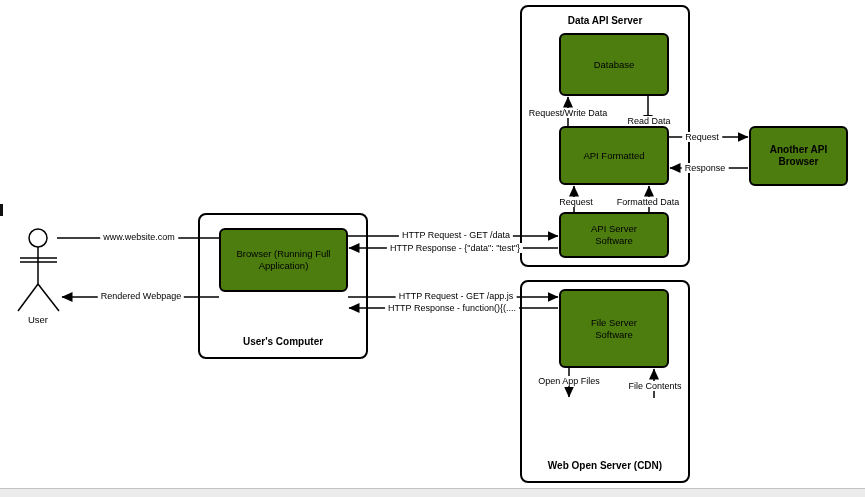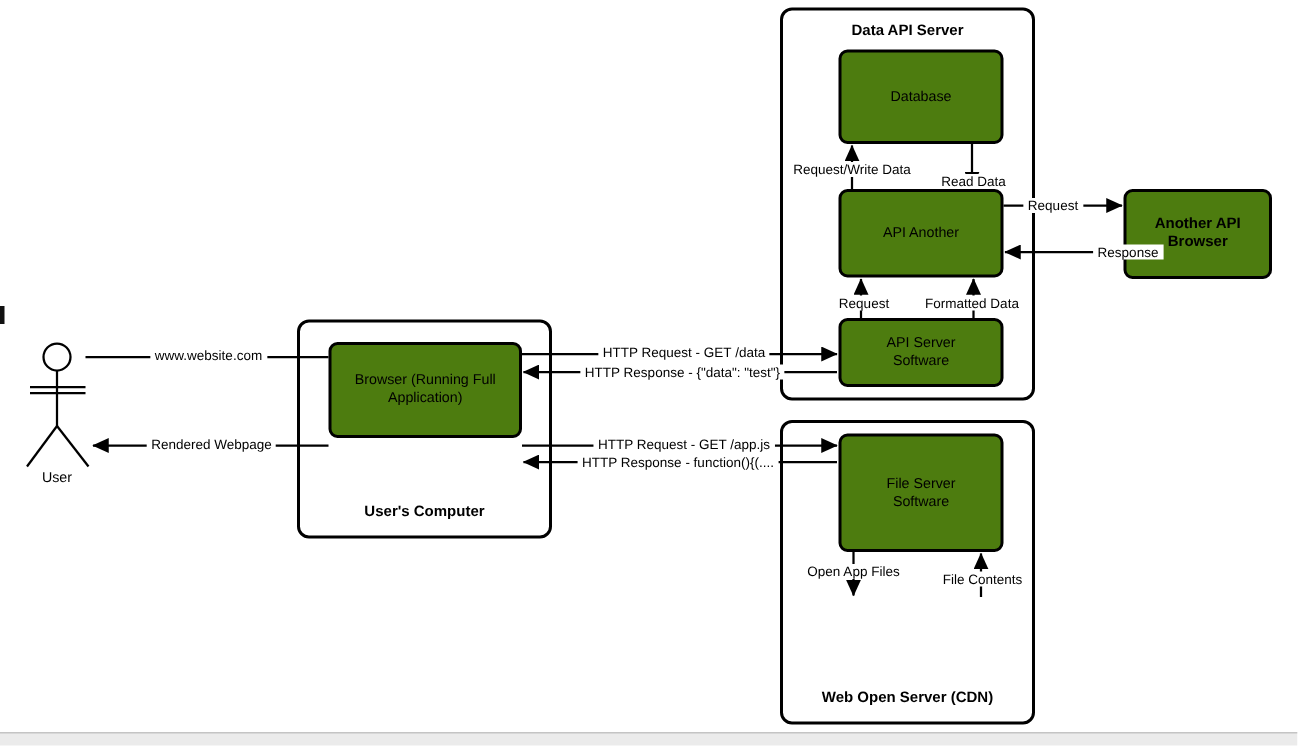--- a/index.html
+++ b/index.html
@@ -100,21 +100,21 @@
 
   <div class="node-box" style="left:219px; top:228px; width:129px; height:64px;">
     <span>Browser (Running Full Application)</span>
   </div>
 
   <div class="node-box" style="left:559px; top:33px; width:110px; height:63px;">
     <span>Database</span>
   </div>
 
   <div class="node-box" style="left:559px; top:126px; width:110px; height:59px;">
-    <span>API Another</span>
+    <span>API Formatted</span>
   </div>
 
   <div class="node-box" style="left:559px; top:212px; width:110px; height:46px;">
     <span>API Server Software</span>
   </div>
 
   <div class="node-box bold" style="left:749px; top:126px; width:99px; height:60px; padding:0 4px;">
     <span>Another API Browser</span>
   </div>
 
@@ -128,21 +128,21 @@
 
   <div class="line-label" style="left:456px; top:235px;">HTTP Request - GET /data</div>
   <div class="line-label" style="left:455px; top:248px;">HTTP Response - {"data": "test"}</div>
   <div class="line-label" style="left:456px; top:296px;">HTTP Request - GET /app.js</div>
   <div class="line-label" style="left:452px; top:308px;">HTTP Response - function(){(....</div>
 
   <div class="line-label" style="left:568px; top:113px;">Request/Write Data</div>
   <div class="line-label" style="left:649px; top:121px;">Read Data</div>
 
   <div class="line-label" style="left:702px; top:137px;">Request</div>
-  <div class="line-label" style="left:705px; top:168px;margin-left:47px;">Response</div>
+  <div class="line-label" style="left:705px; top:168px;">Response</div>
 
   <div class="line-label" style="left:576px; top:202px;">Request</div>
   <div class="line-label" style="left:648px; top:202px;">Formatted Data</div>
 
   <div class="line-label" style="left:569px; top:381px;">Open App Files</div>
   <div class="line-label" style="left:655px; top:386px;">File Contents</div>
 
   <div class="user-label" style="left:38px; top:319px;">User</div>
 
   <div class="edge-mark"></div>

